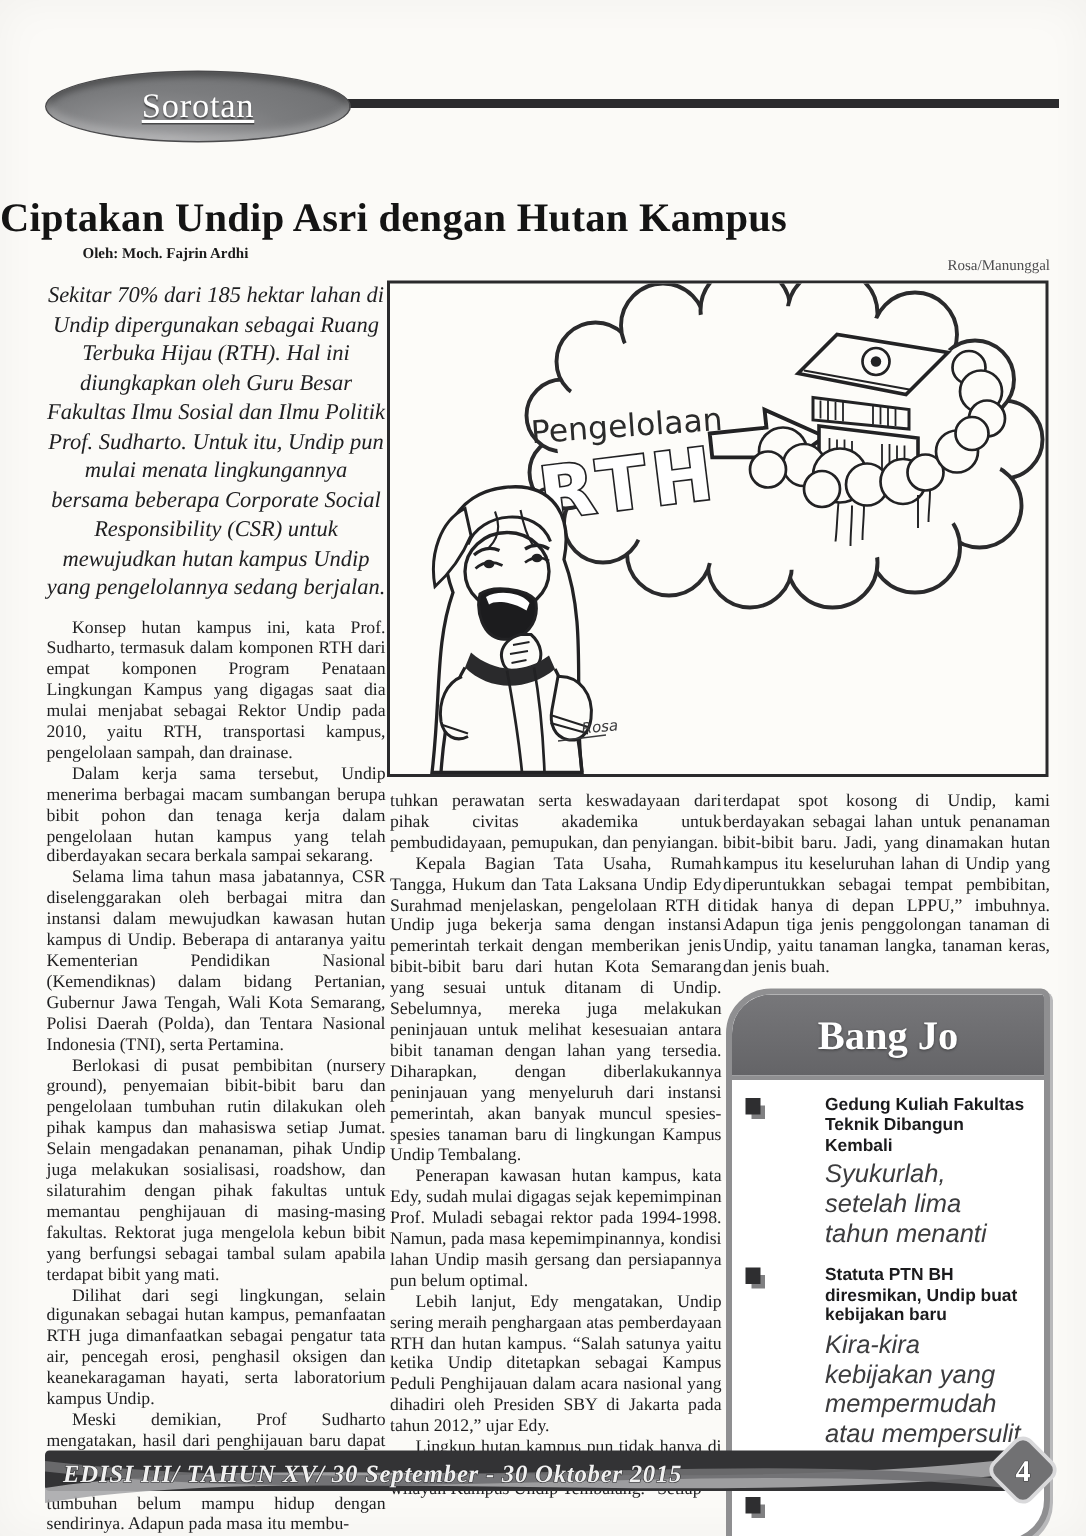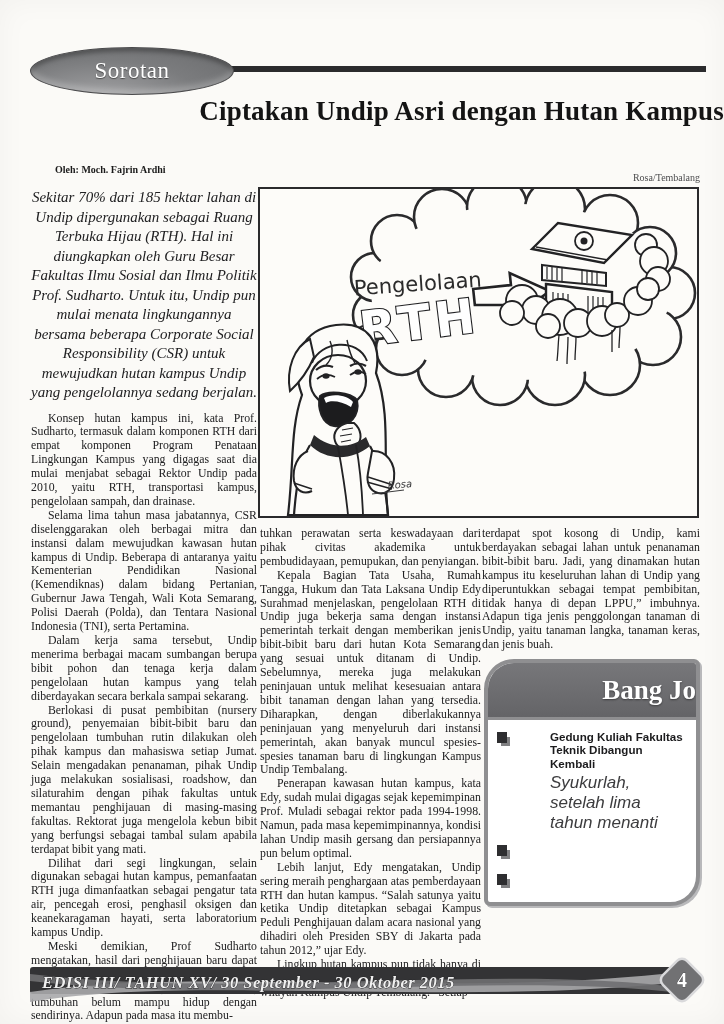--- a/index.html
+++ b/index.html
@@ -5,42 +5,42 @@
   html,body{margin:0;padding:0;}
   body{background:#e8e6e2;font-family:"Liberation Serif",serif;}
   #page{position:relative;width:724px;height:1024px;background:#fbfaf7;overflow:hidden;box-shadow:inset 0 0 30px rgba(0,0,0,.04);}
 
   
   #rubric-bar{position:absolute;left:148px;top:66px;width:558px;height:6px;background:#2b2b2d;}
   #rubric-oval{position:absolute;left:30px;top:47px;width:202px;height:46px;border-radius:50%;
     background:radial-gradient(ellipse at 35% 120%, #a8a8aa 0%, #7b7c7e 55%, #6a6b6d 100%);
     border:1px solid #4a4a4c;display:flex;align-items:center;justify-content:center;
     box-shadow:inset 0 -4px 6px rgba(255,255,255,.25), inset 0 3px 5px rgba(0,0,0,.35);}
-  #rubric-oval span{color:#ffffff;font-size:23px;letter-spacing:.5px;text-shadow:0 1px 1px rgba(0,0,0,.5);}
-  #page-title{position:absolute;left:0;top:78px;width:724px;text-align:right;font-weight:bold;font-size:27px;color:#141414;letter-spacing:.2px;}
+  #rubric-oval span{color:#ffffff;font-size:23px;letter-spacing:.5px;text-shadow:0 1px 1px rgba(0,0,0,.5);text-decoration:underline;}
+  #page-title{position:absolute;left:0;top:112px;width:724px;text-align:left;font-weight:bold;font-size:27px;color:#141414;letter-spacing:.2px;}
   #byline{position:absolute;left:55px;top:164px;font-weight:bold;font-size:10px;color:#1a1a1a;}
   #credit{position:absolute;left:400px;top:172px;width:300px;text-align:right;font-size:10px;color:#4c4c4e;}
 
   
   .col{position:absolute;color:#202022;font-size:11.8px;line-height:1.18;text-align:justify;}
   #col1{left:31px;top:188px;width:226px;}
   #col2{left:260px;top:527px;width:221px;}
   #col3{left:482px;top:527px;width:218px;}
   .lead{font-style:italic;text-align:center;font-size:15px;line-height:1.3;margin:0 0 9px 0;}
   .para{margin:0;text-indent:17px;}
   .noindent{text-indent:0;}
 
   
   #illustration-frame{position:absolute;left:258px;top:187px;width:441px;height:331px;border:2px solid #2a2a2c;background:#fdfcf9;box-sizing:border-box;}
 
   
   #bangjo{position:absolute;left:484px;top:659px;width:216px;box-sizing:border-box;
     border:4px solid #8f8f91;border-radius:30px 6px 30px 6px;background:#ffffff;overflow:hidden;
     box-shadow:2px 2px 0 #b9b9bb;}
-  #bangjo-header{background:linear-gradient(#77777a,#646467);height:54px;display:flex;align-items:center;justify-content:flex-end;border-bottom:3px solid #8f8f91;}
+  #bangjo-header{background:linear-gradient(#77777a,#646467);height:54px;display:flex;align-items:center;justify-content:center;border-bottom:3px solid #8f8f91;}
   #bangjo-header span{color:#ffffff;font-weight:bold;font-size:27px;font-family:"Liberation Serif",serif;text-shadow:0 1px 2px rgba(0,0,0,.45);}
   #bangjo-body{padding:10px 10px 12px 8px;}
   .bangjo-item{display:flex;margin-bottom:11px;font-family:"Liberation Sans",sans-serif;gap:32px;}
   .bangjo-item:last-child{margin-bottom:0;}
   .bullet{position:relative;width:16px;height:16px;flex:0 0 16px;margin:2px 6px 0 0;}
   .bullet::before{content:"";position:absolute;left:5px;top:5px;width:9px;height:9px;background:#808082;}
   .bullet::after{content:"";position:absolute;left:1px;top:0px;width:10px;height:11px;background:#2e2e30;}
   .bangjo-headline{font-weight:bold;font-size:11.6px;line-height:1.16;color:#1b1b1d;}
   .bangjo-comment{font-style:italic;font-size:17px;line-height:1.16;color:#3c3c3e;margin-top:3px;}
 
@@ -51,27 +51,27 @@
 <body>
 
 <div id="page">
 
   <div id="rubric-bar"></div>
   <div id="rubric-oval">
     <span>Sorotan</span>
   </div>
   <h1 id="page-title">Ciptakan Undip Asri dengan Hutan Kampus</h1>
   <div id="byline">Oleh: Moch. Fajrin Ardhi</div>
-  <div id="credit">Rosa/Tembalang</div>
+  <div id="credit">Rosa/Manunggal</div>
 
   <div id="col1" class="col">
     <p class="lead">Sekitar 70% dari 185 hektar lahan di Undip dipergunakan sebagai Ruang Terbuka Hijau (RTH).  Hal ini diungkapkan oleh Guru Besar Fakultas Ilmu Sosial dan Ilmu Politik Prof. Sudharto. Untuk itu, Undip pun mulai menata lingkungannya bersama beberapa Corporate Social Responsibility (CSR) untuk mewujudkan hutan kampus Undip yang pengelolannya sedang berjalan.</p>
     <p class="para">Konsep hutan kampus ini, kata Prof. Sudharto, termasuk dalam komponen RTH dari empat komponen Program Penataan Lingkungan Kampus yang digagas saat dia mulai menjabat sebagai Rektor Undip pada 2010, yaitu RTH, transportasi kampus, pengelolaan sampah, dan drainase.</p>
+    <p class="para">Dalam kerja sama tersebut, Undip menerima berbagai macam sumbangan berupa bibit pohon dan tenaga kerja dalam pengelolaan  hutan kampus yang telah diberdayakan secara berkala sampai sekarang.</p>
     <p class="para">Selama lima tahun masa jabatannya, CSR diselenggarakan oleh berbagai mitra dan instansi dalam mewujudkan kawasan hutan kampus di Undip. Beberapa di antaranya yaitu Kementerian Pendidikan Nasional (Kemendiknas) dalam bidang Pertanian, Gubernur Jawa Tengah, Wali Kota Semarang, Polisi Daerah (Polda), dan Tentara Nasional Indonesia (TNI), serta Pertamina.</p>
-    <p class="para">Dalam kerja sama tersebut, Undip menerima berbagai macam sumbangan berupa bibit pohon dan tenaga kerja dalam pengelolaan  hutan kampus yang telah diberdayakan secara berkala sampai sekarang.</p>
     <p class="para">Berlokasi di pusat pembibitan (nursery ground), penyemaian bibit-bibit baru dan pengelolaan tumbuhan rutin dilakukan oleh pihak kampus dan mahasiswa setiap Jumat. Selain mengadakan penanaman, pihak Undip juga melakukan sosialisasi, roadshow, dan silaturahim dengan pihak fakultas untuk memantau penghijauan di masing-masing fakultas. Rektorat juga mengelola kebun bibit yang berfungsi sebagai tambal sulam apabila terdapat bibit yang mati.</p>
     <p class="para">Dilihat dari segi lingkungan, selain digunakan sebagai hutan kampus, pemanfaatan RTH juga dimanfaatkan sebagai pengatur tata air, pencegah erosi, penghasil oksigen dan keanekaragaman hayati, serta laboratorium kampus Undip.</p>
     <p class="para">Meski demikian, Prof Sudharto mengatakan, hasil dari penghijauan baru dapat dilihat setelah kurun waktu dua sampai tiga tahun. Hal ini dikarenakan, sebelum masa itu, tumbuhan belum mampu hidup dengan sendirinya. Adapun pada masa itu membu-</p>
   </div>
 
   <div id="illustration-frame">
     <svg width="437" height="327" viewBox="0 0 437 327">
       <g stroke="#2a2a2c" stroke-width="2.6" fill="#fdfcf9">
         <circle cx="409" cy="104" r="26"></circle>
           <circle cx="393" cy="148" r="28"></circle>
@@ -200,20 +200,24 @@
     <div id="bangjo-body">
       <div class="bangjo-item">
         <div class="bullet"></div>
         <div>
           <div class="bangjo-headline">Gedung Kuliah Fakultas Teknik Dibangun Kembali</div>
           <div class="bangjo-comment">Syukurlah, setelah lima tahun menanti</div>
         </div>
       </div>
       <div class="bangjo-item">
         <div class="bullet"></div>
+        <div>
+          <div class="bangjo-headline">Statuta PTN BH diresmikan, Undip buat kebijakan baru</div>
+          <div class="bangjo-comment">Kira-kira kebijakan yang mempermudah atau mempersulit mahasiswa, ya?</div>
+        </div>
       </div>
       <div class="bangjo-item">
         <div class="bullet"></div>
       </div>
     </div>
   </div>
 
   <div id="footer">
     <svg width="692" height="58" viewBox="0 0 692 58">
       <rect x="4" y="13" width="660" height="27" rx="3" fill="#333335"></rect>

